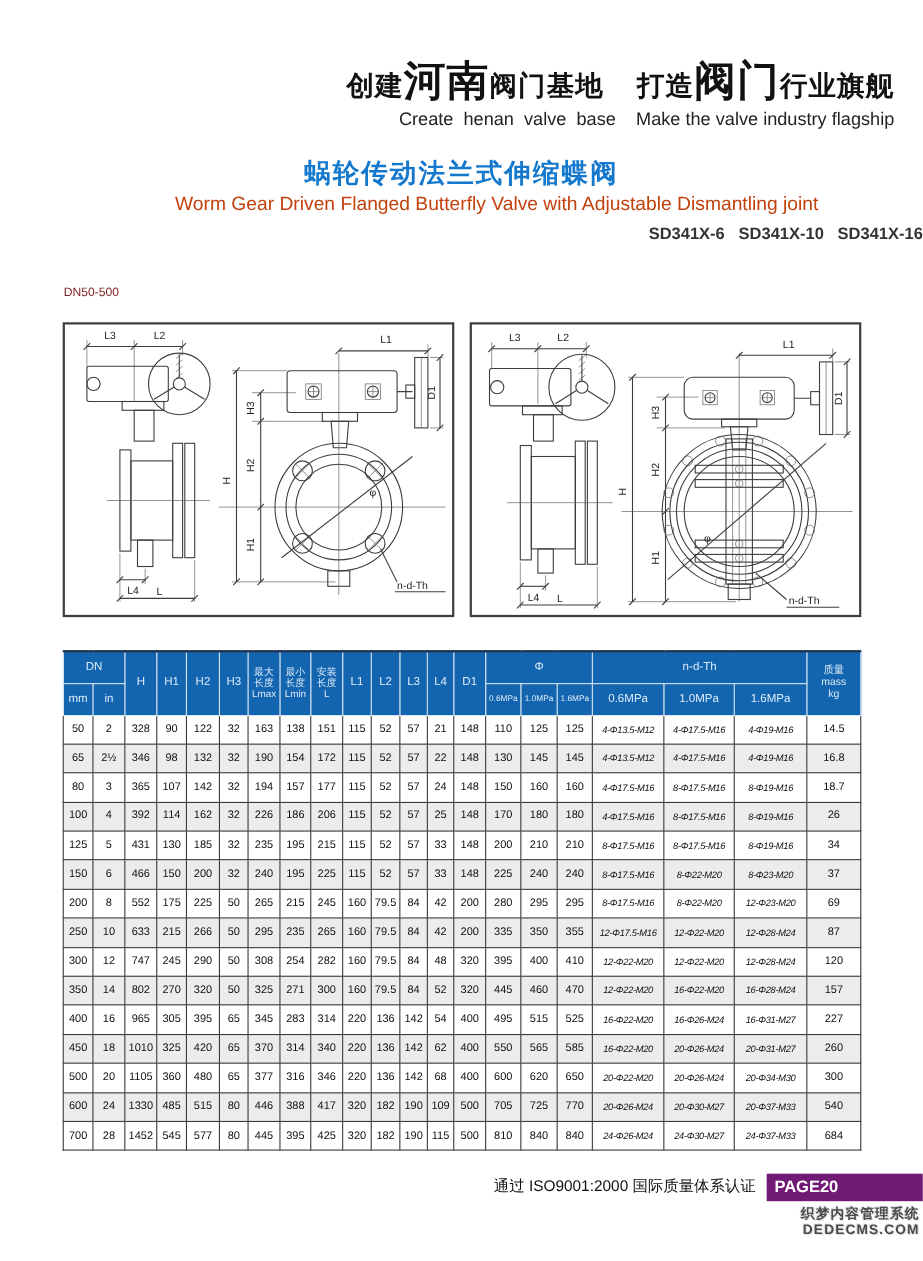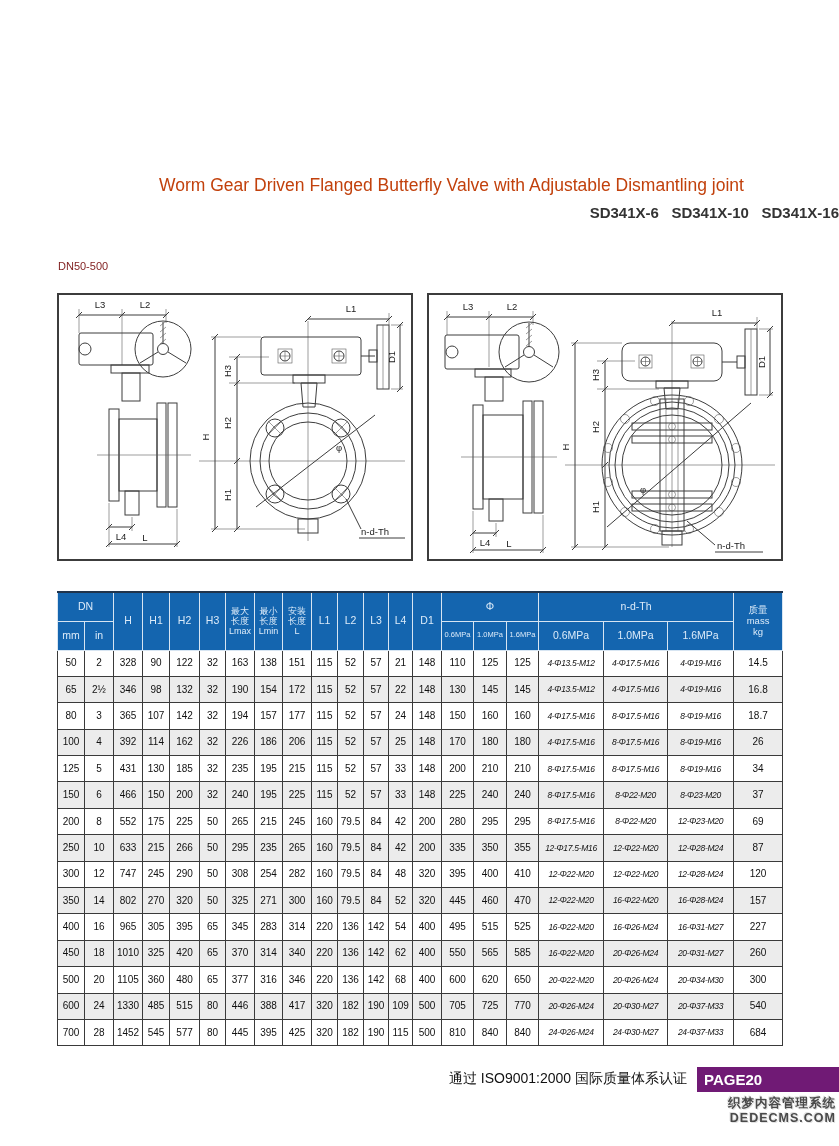--- a/index.html
+++ b/index.html
@@ -52,21 +52,26 @@
               box-sizing:border-box;}
   .watermark{position:absolute;top:1096px;right:3px;text-align:right;font-weight:bold;color:#4a4a4a;
              font-size:12.5px;line-height:1.2;letter-spacing:1px;
              text-shadow:1px 1px 0 #e2e2e2,-1px -1px 0 #e2e2e2;}
 </style>
 </head>
 <body>
 
 <div class="page">
 
-
+  <div class="slogan">
+    <div class="slogan-cn"><span>创建</span><span class="big">河南</span><span>阀门基地</span><span class="gap"></span><span>打造</span><span class="big">阀门</span><span>行业旗舰</span></div>
+    <div class="slogan-en">Create  henan  valve  base    Make the valve industry flagship</div>
+  </div>
+
+  <div class="title-cn">蜗轮传动法兰式伸缩蝶阀</div>
   <div class="title-en">Worm Gear Driven Flanged Butterfly Valve with Adjustable Dismantling joint</div>
   <div class="models">SD341X-6   SD341X-10   SD341X-16</div>
 
   <div class="dn-caption" id="capL">DN50-500</div>
   <div class="dn-caption" id="capR">DN600-700</div>
 
   <div class="diagram-box" id="boxL">
     <svg viewBox="0 0 352 264">
 
       <line class="dwg-thin" x1="20" y1="14" x2="20" y2="38"></line>

